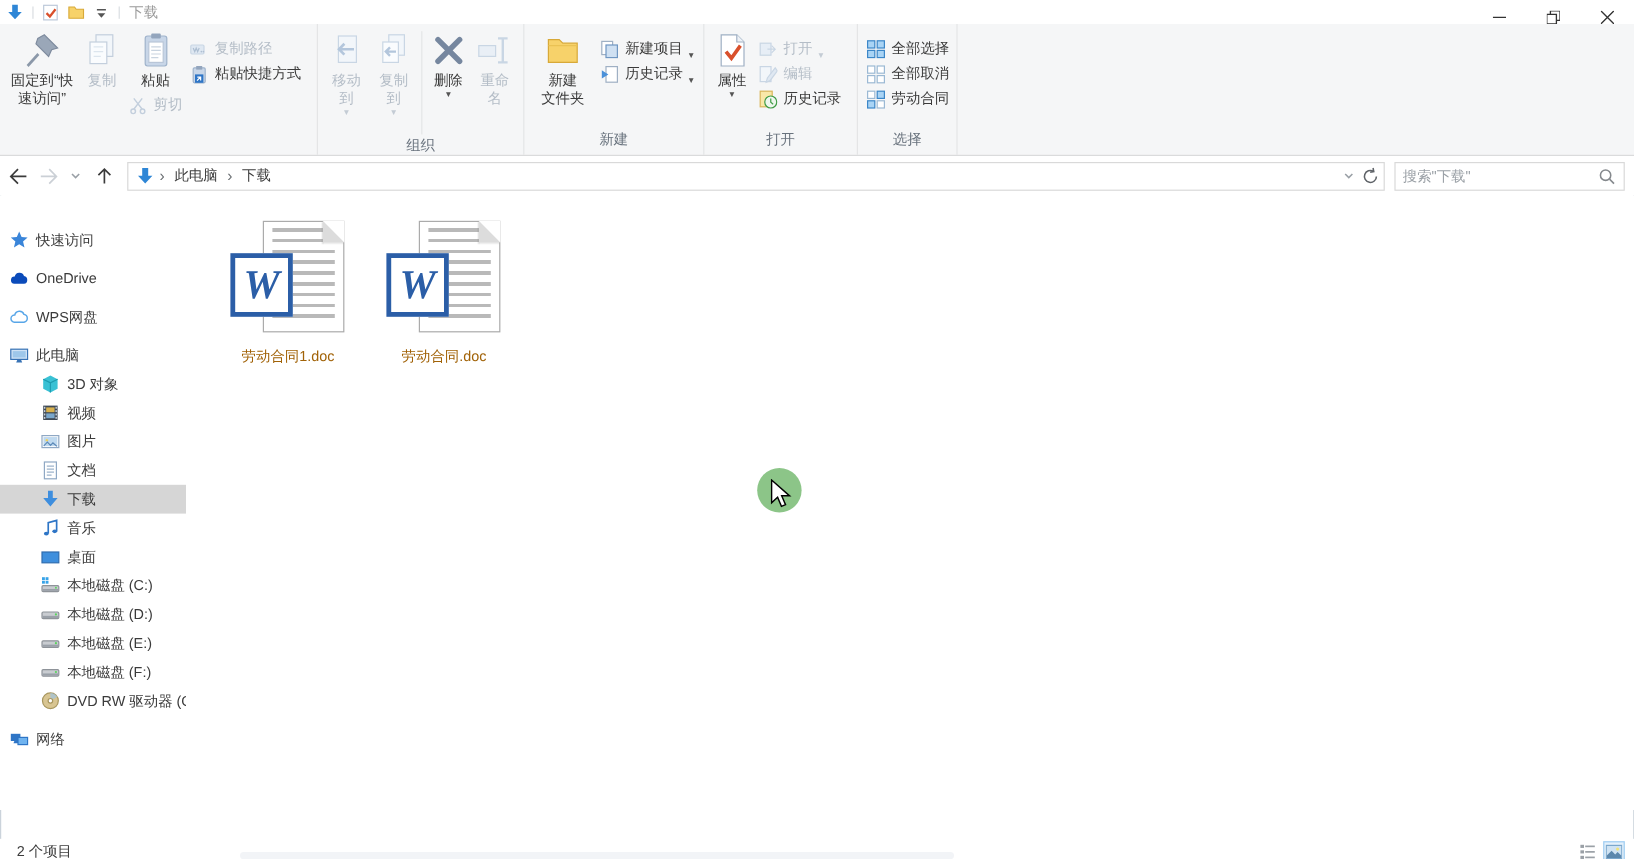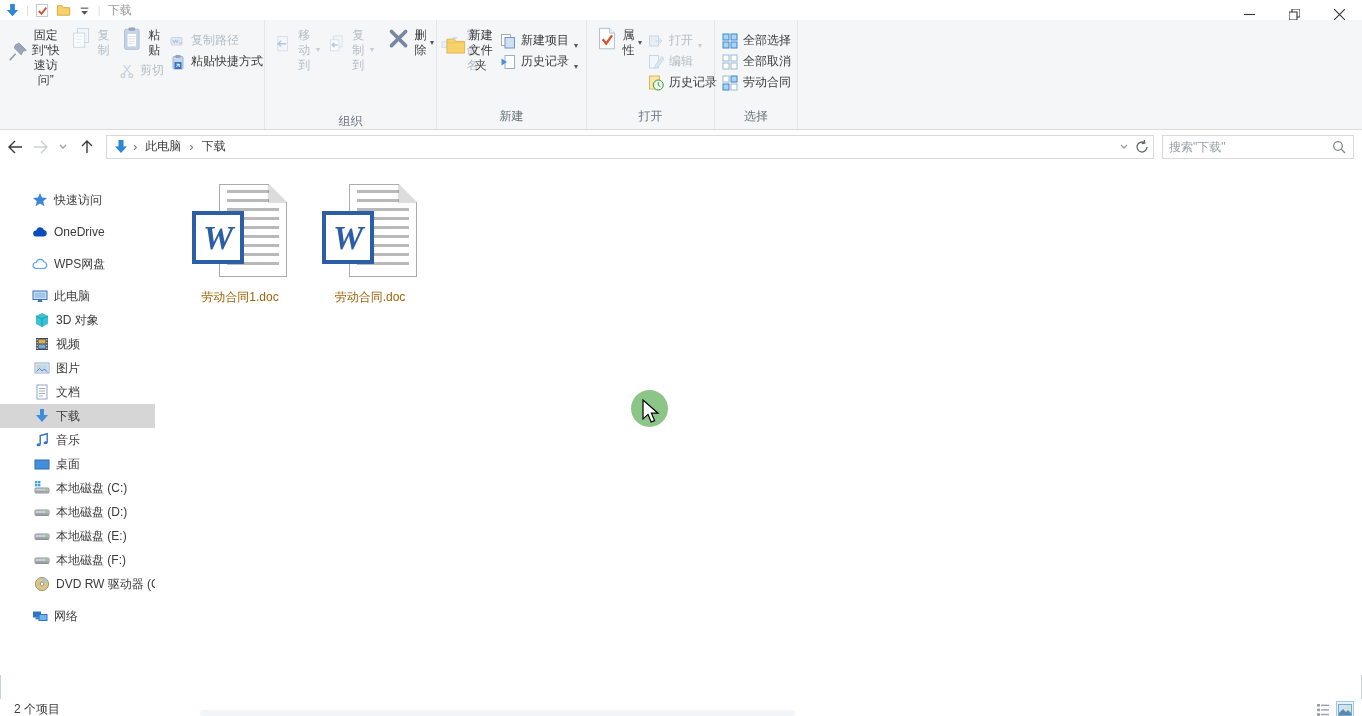--- a/index.html
+++ b/index.html
@@ -26,21 +26,21 @@
   .tab-active { background:#f5f6f7; border:1px solid #e1e2e3; border-bottom:none; color:#3b3b3b; }
   .tab-right { position:absolute; right:6px; top:8px; display:flex; align-items:center; gap:10px; }
   .chev-up svg { width:12px; height:12px; stroke:#777; fill:none; stroke-width:1.5; }
   .help-circle { width:16px; height:16px; border-radius:50%; background:#2c7cd6; color:#fff; font-weight:bold; font-size:11px; display:flex; align-items:center; justify-content:center; }
 
   
   .ribbon { height:110px; background:#f5f6f7; border-bottom:1px solid #dadbdc; display:flex; }
   .rgroup { display:flex; flex-direction:column; border-right:1px solid #e4e5e6; }
   .rgroup-body { flex:1; display:flex; align-items:flex-start; padding:4px 4px 0; }
   .rgroup-label { text-align:center; color:#68727d; padding:1px 0 4px; }
-  .bb { display:flex; flex-direction:row; align-items:center; padding:2px 3px 0; }
+  .bb { display:flex; flex-direction:column; align-items:center; padding:2px 3px 0; }
   .bb .lbl { line-height:15px; text-align:center; margin-top:2px; }
   .caret { font-size:8px; line-height:7px; color:#555; }
   .sb { display:flex; align-items:flex-end; gap:5px; height:21px; padding:0 3px; white-space:nowrap; }
   .col { display:flex; flex-direction:column; }
   .dis { color:#b4bdc7 !important; }
   .dis .caret { color:#c4ccd5; }
   .vdiv { width:1px; background:#e4e5e6; height:86px; margin:2px 3px 0; }
 
   
   .navbar { height:33px; background:#fff; display:flex; align-items:center; padding:0 8px 0 6px; }
@@ -51,21 +51,21 @@
   .crumb-chev { color:#6b6f73; font-size:13px; padding:0 4px; }
   .addr-right { margin-left:auto; display:flex; align-items:center; }
   .searchbox { width:192px; height:24px; border:1px solid #d9d9d9; display:flex; align-items:center; padding:0 6px; }
   .searchbox input { flex:1; border:none; outline:none; font:inherit; color:#3b3b3b; background:transparent; min-width:0; }
   .searchbox input::placeholder { color:#9aa0a6; opacity:1; }
 
   
   .main { display:flex; height:512px; background:#fff; }
   .sidebar { width:155px; flex:0 0 155px; overflow:hidden; padding-top:17px; }
   .side-item { display:flex; align-items:center; gap:6px; height:24px; white-space:nowrap; }
-  .side-item.d0 { padding-left:32px; margin-top:8px; }
+  .side-item.d0 { padding-left:8px; margin-top:8px; }
   .side-item.d1 { padding-left:34px; }
   .side-item.selected { background:#d6d6d6; }
   .content { position:relative; flex:1; padding:17px 0 0 20px; }
   .files { display:flex; }
   .file-tile { width:130px; display:flex; flex-direction:column; align-items:center; }
   .doc-ic { position:relative; width:100px; height:100px; }
   .page { position:absolute; left:29px; top:4px; width:68px; height:93px; background:#fff; border:1px solid #ababab; }
   .page .lines { position:absolute; left:7px; right:7px; top:5px; bottom:8px;
     background:repeating-linear-gradient(to bottom, #b9b9b9 0 3px, transparent 3px 9px); }
   .page .fold { position:absolute; top:-1px; right:-1px; width:0; height:0;

